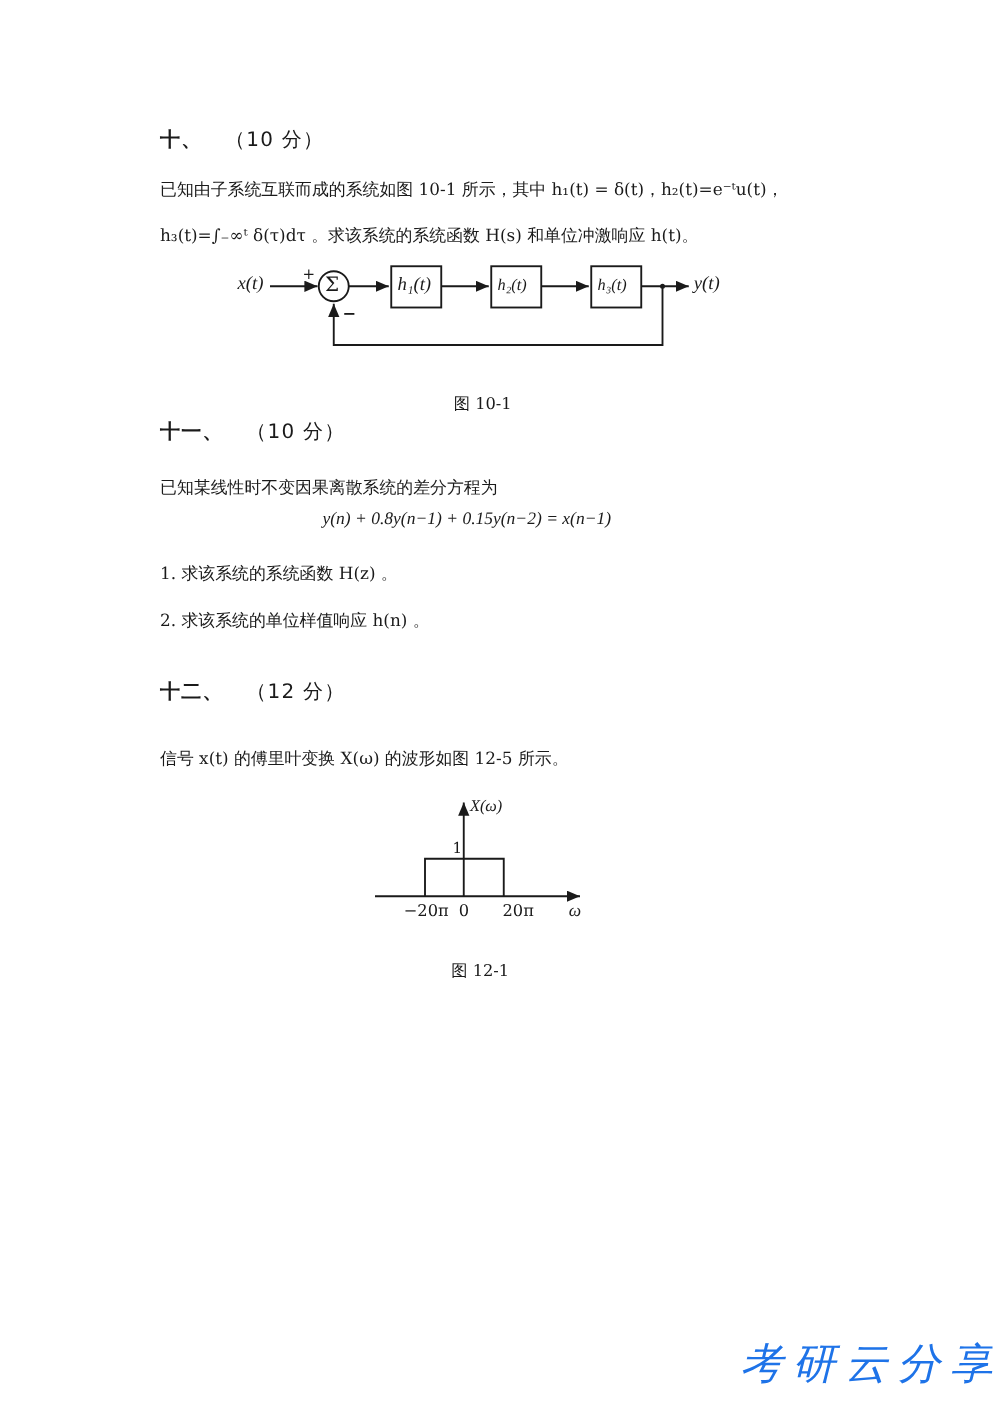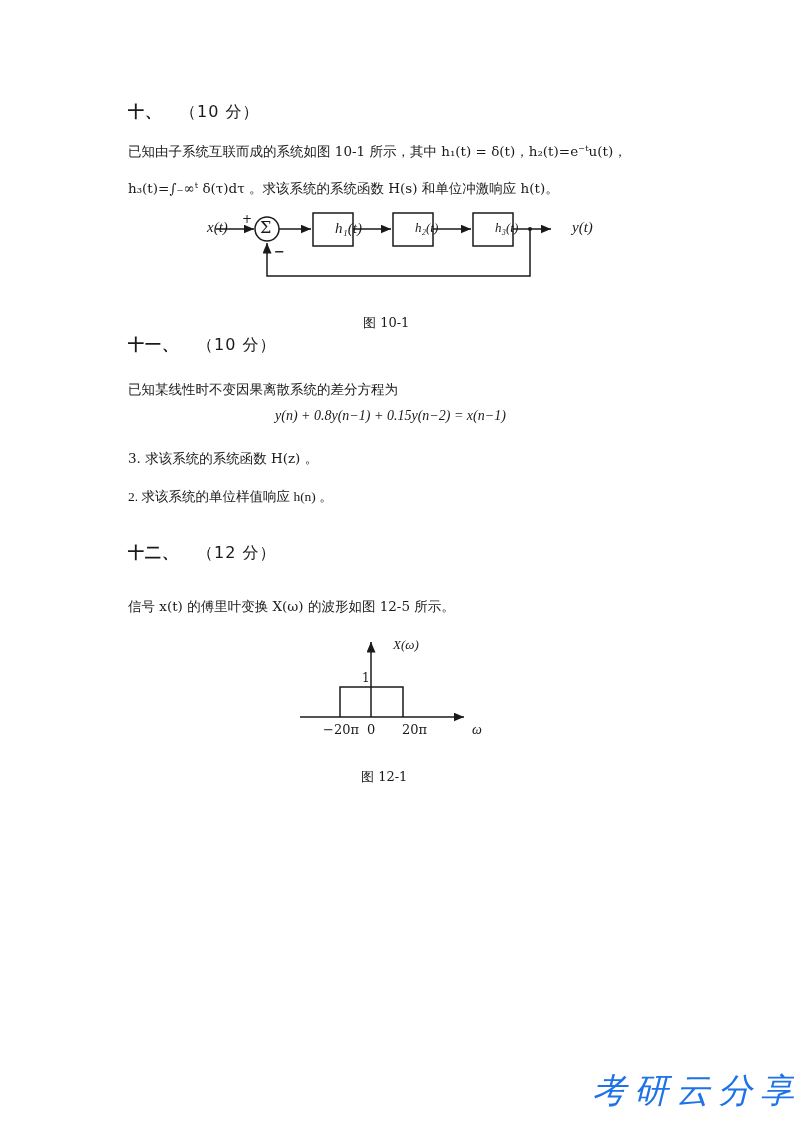--- a/index.html
+++ b/index.html
@@ -2,21 +2,21 @@
 <html><head>
 <meta charset="utf-8">
 <style>
   html, body { margin:0; padding:0; background:#ffffff; }
   body { width:794px; height:1123px; position:relative; overflow:hidden;
          font-family:"DejaVu Serif","Liberation Serif",serif; color:#1a1a1a; }
   .abs { position:absolute; white-space:nowrap; }
   .heading { font-family:"DejaVu Sans","Liberation Sans",sans-serif; font-size:16px; font-weight:bold; letter-spacing:1px; }
   .heading .pts { font-weight:normal; margin-left:18px;margin-top:41px; }
   .para { font-size:13.5px; }
-  .math { font-family:"Liberation Serif","DejaVu Serif",serif; font-style:italic; font-size:15px;margin-left:17px; }
+  .math { font-family:"Liberation Serif","DejaVu Serif",serif; font-style:italic; font-size:15px; }
   .caption { font-size:13px;margin-top:24px; }
   svg { position:absolute; left:0; top:0; }
   .watermark { font-family:"DejaVu Serif",serif; font-style:italic; font-size:34px; color:#1e73e8; letter-spacing:8px; }
 </style>
 </head>
 <body>
 
 <div class="abs heading" style="left:128px;top:102px;">
   <span>十、</span><span class="pts">（10 分）</span>
 </div>
@@ -59,22 +59,22 @@
 <div class="abs math" style="left:398px;top:220px;font-size:13px;">h₂(t)</div>
 <div class="abs math" style="left:478px;top:220px;font-size:13px;">h₃(t)</div>
 <div class="abs math" style="left:555px;top:219px;">y(t)</div>
 <div class="abs caption" style="left:363px;top:290px;">图 10-1</div>
 
 <div class="abs heading" style="left:128px;top:335px;">
   <span>十一、</span><span class="pts">（10 分）</span>
 </div>
 <div class="abs para" style="left:128px;top:381px;">已知某线性时不变因果离散系统的差分方程为</div>
 <div class="abs math" style="left:258px;top:408px;font-size:14px;">y(n) + 0.8y(n−1) + 0.15y(n−2) = x(n−1)</div>
-<div class="abs para" style="left:128px;top:450px;">3. 求该系统的系统函数 H(z) 。</div>
-<div class="abs para" style="left:128px;top:488px;font-family:Liberation Serif, serif;">2. 求该系统的单位样值响应 h(n) 。</div>
+<div class="abs para" style="left:128px;top:450px;">1. 求该系统的系统函数 H(z) 。</div>
+<div class="abs para" style="left:128px;top:488px;">2. 求该系统的单位样值响应 h(n) 。</div>
 
 <div class="abs heading" style="left:128px;top:543px;">
   <span>十二、</span><span class="pts">（12 分）</span>
 </div>
 <div class="abs para" style="left:128px;top:598px;">信号 x(t) 的傅里叶变换 X(ω) 的波形如图 12-5 所示。</div>
 
 <div class="abs math" style="left:376px;top:637px;font-size:13px;">X(ω)</div>
 <div class="abs" style="left:362px;top:671px;font-size:12px;">1</div>
 <div class="abs" style="left:323px;top:722px;font-size:13px;">−20π</div>
 <div class="abs" style="left:367px;top:722px;font-size:13px;">0</div>

